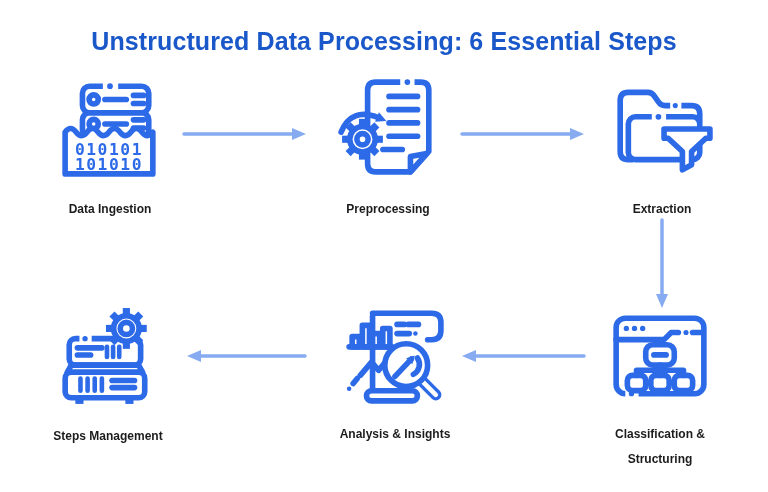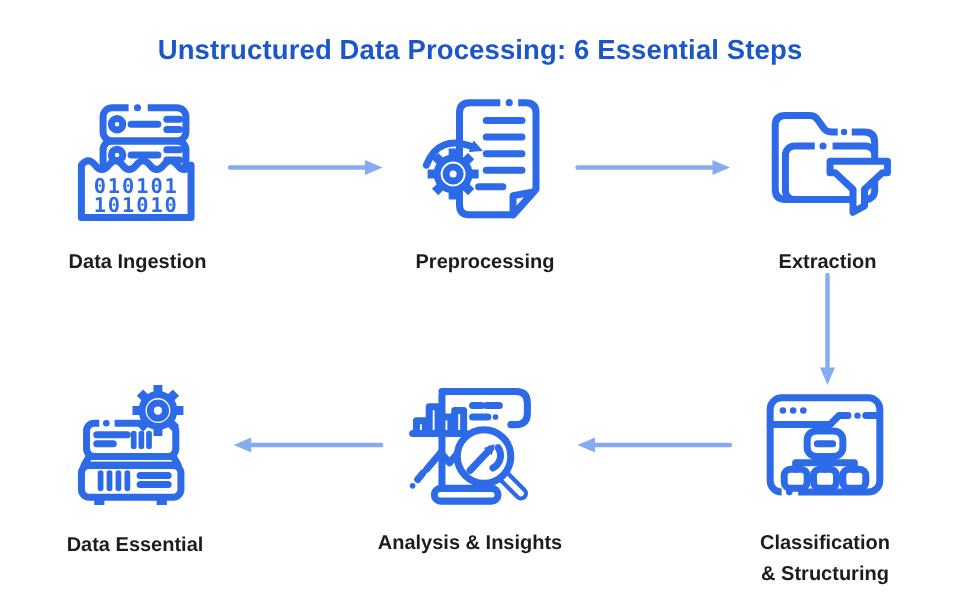--- a/index.html
+++ b/index.html
@@ -2,29 +2,29 @@
 <html style="--title: #1a57c9; --icon: #2d6ae8; --arrow: #87abf1; --label: #1c1c1c; --background: #ffffff;"><head>
 <meta charset="utf-8">
 <style>
   :root{
     --title:#1a57c9; --icon:#2d6ae8; --arrow:#87abf1; --label:#1c1c1c; --background:#ffffff;
   }
   html,body{margin:0;padding:0;}
   body{font-family:"Liberation Sans",sans-serif;background:#e9e9e9;}
   .canvas{position:relative;width:768px;height:492px;background:var(--background);overflow:hidden;}
   .title{position:absolute;top:27px;left:0;width:100%;margin:0;text-align:center;
-         font-size:22px;font-weight:700;color:var(--title);letter-spacing:.1px;}
+         font-size:25px;font-weight:700;color:var(--title);letter-spacing:.1px;}
   .step{position:absolute;width:160px;display:flex;flex-direction:column;align-items:center;}
   .step .label{position:absolute;left:50%;transform:translateX(-50%);white-space:nowrap;
-         font-size:16px;font-weight:700;color:var(--label);text-align:center;line-height:25px;}
+         font-size:12px;font-weight:700;color:var(--label);text-align:center;line-height:25px;}
   .s1{left:30px;top:76px;}  .s1 .label{top:121px;}
   .s2{left:308px;top:76px;text-decoration:underline;} .s2 .label{top:121px;}
   .s3{left:582px;top:76px;justify-content:center;} .s3 .label{top:121px;}
   .s4{left:580px;top:308px;text-decoration:underline;}.s4 .label{top:114px;white-space:normal;width:118px;}
-  .s5{left:296px;top:304px;}.s5 .label{top:118px;}
+  .s5{left:315px;top:304px;}.s5 .label{top:118px;}
   .s6{left:28px;top:306px;} .s6 .label{top:118px;}
   .icon{width:102px;height:102px;color:var(--icon);}
   .icon .o{fill:none;stroke:currentColor;stroke-width:5.5;stroke-linecap:round;stroke-linejoin:round;}
   .icon .o2{fill:none;stroke:currentColor;stroke-width:4.5;stroke-linecap:round;stroke-linejoin:round;}
   .icon .w{fill:#ffffff;stroke:currentColor;stroke-width:5.5;stroke-linecap:round;stroke-linejoin:round;}
   .icon .g{fill:#ffffff;stroke:none;}
   .icon .d{fill:currentColor;stroke:none;}
   .icon .t{fill:currentColor;stroke:none;font-family:"DejaVu Sans Mono",monospace;font-weight:bold;font-size:16px;letter-spacing:1.5px;text-anchor:middle;}
   .icon .th{fill:none;stroke:currentColor;stroke-width:7;stroke-linecap:butt;}
   .icon .hb{fill:none;stroke:currentColor;stroke-width:11;stroke-linecap:round;}
@@ -183,21 +183,21 @@
       <rect class="w" x="8" y="65" width="78" height="25" rx="6"></rect>
       <line class="ft" x1="22" y1="90" x2="22" y2="96"></line>
       <line class="ft" x1="71" y1="90" x2="71" y2="96"></line>
       <line class="o2" x1="23" y1="71" x2="23" y2="83"></line>
       <line class="o2" x1="30" y1="71" x2="30" y2="83"></line>
       <line class="o2" x1="37" y1="71" x2="37" y2="83"></line>
       <line class="o2" x1="44" y1="71" x2="44" y2="83"></line>
       <line class="o" x1="54" y1="73" x2="76" y2="73"></line>
       <line class="o" x1="54" y1="80" x2="76" y2="80"></line>
     </svg>
-    <div class="label">Data Essential</div>
+    <div class="label">Steps Management</div>
   </div>
 
   <svg class="arrow" style="left:182px;top:126px;" width="126" height="16" viewBox="0 0 126 16">
     <line x1="2" y1="8" x2="111" y2="8"></line>
       <polygon points="124,8 110,2 110,14"></polygon>
   </svg>
   <svg class="arrow" style="left:460px;top:126px;" width="126" height="16" viewBox="0 0 126 16">
     <line x1="2" y1="8" x2="111" y2="8"></line>
       <polygon points="124,8 110,2 110,14"></polygon>
   </svg>

